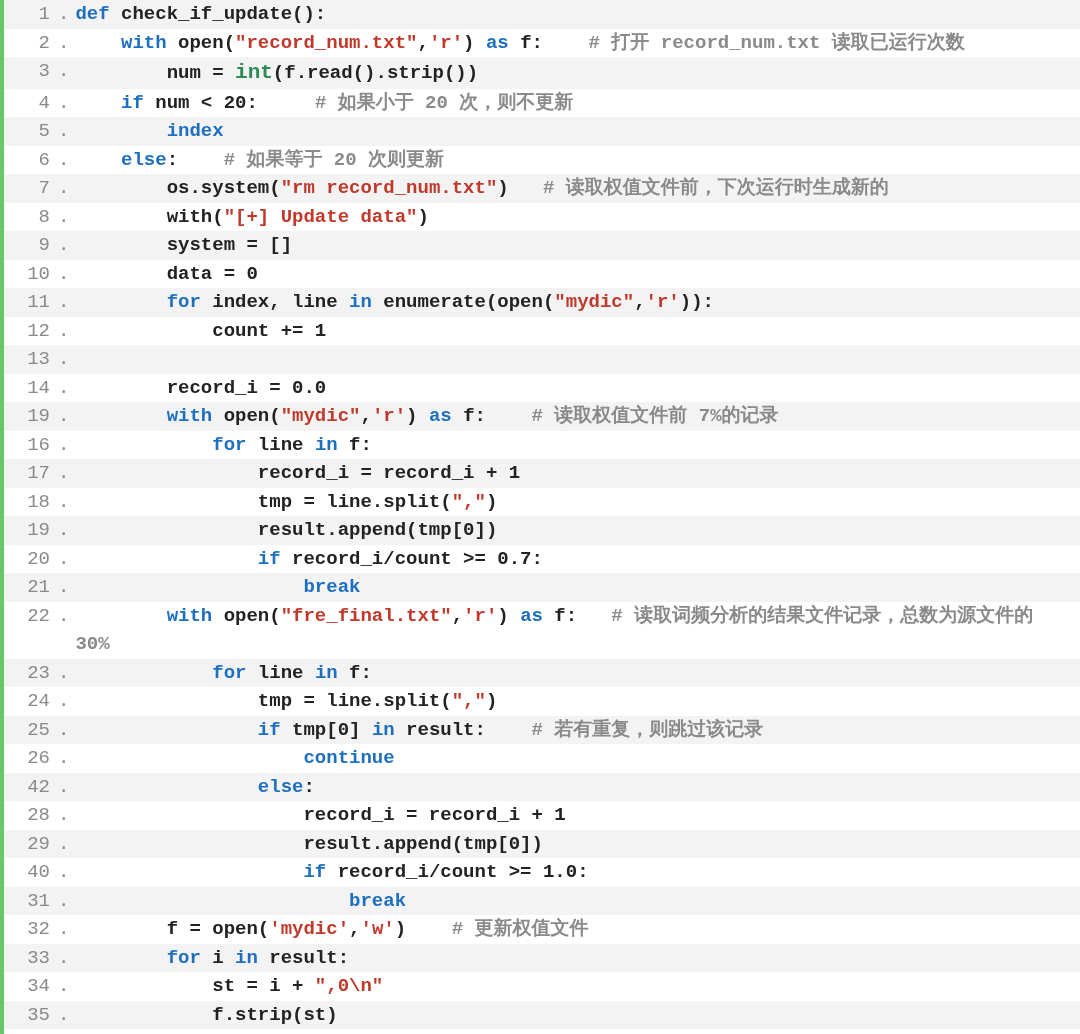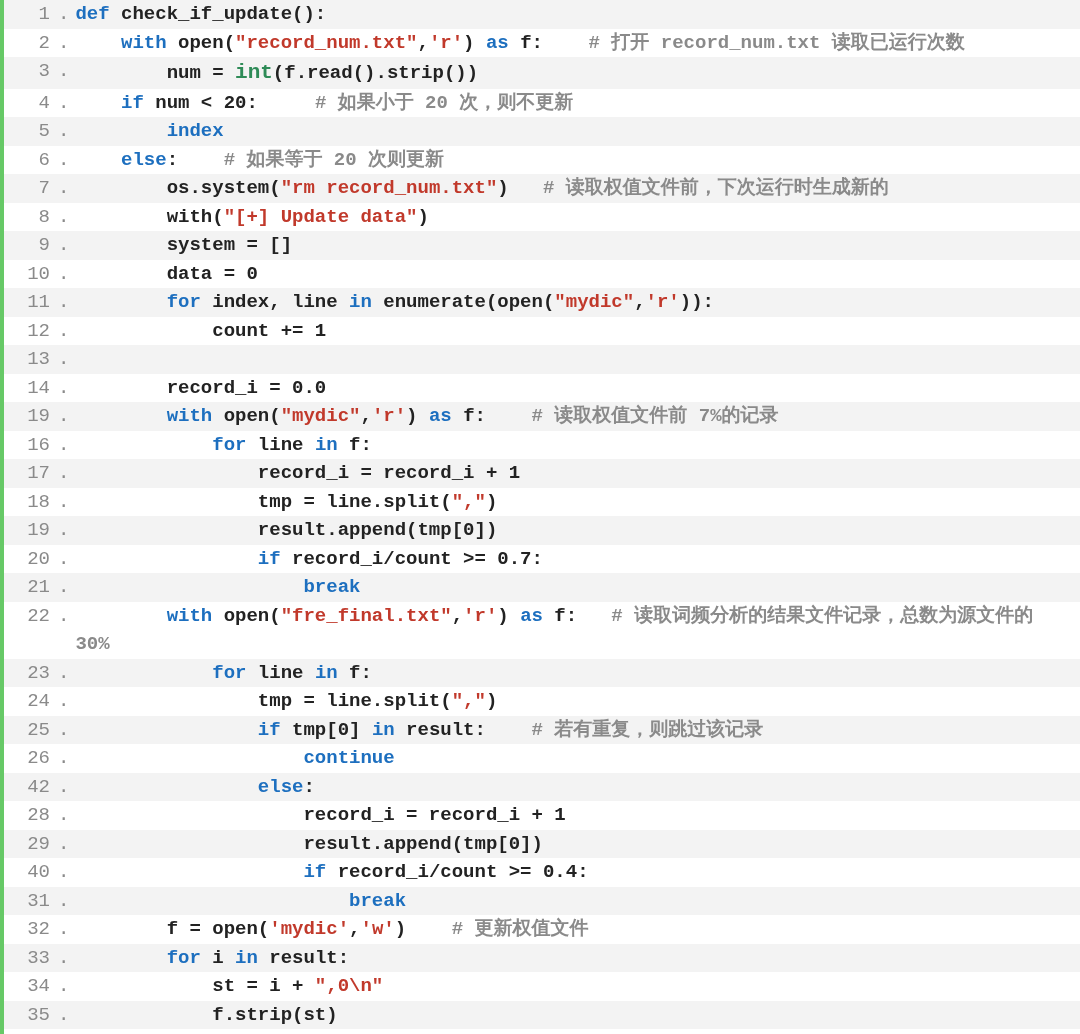--- a/index.html
+++ b/index.html
@@ -161,21 +161,21 @@
       <span class="code"><span>                    record_i = record_i + </span><span class="num">1</span></span>
     </div>
     <div class="line odd">
       <span class="gut">29</span>
       <span class="dot">.</span>
       <span class="code"><span>                    result.append(tmp[</span><span class="num">0</span><span>])</span></span>
     </div>
     <div class="line even">
       <span class="gut">40</span>
       <span class="dot">.</span>
-      <span class="code"><span>                    </span><span class="kw">if</span><span> record_i/count &gt;= </span><span class="num">0.4</span><span>:</span></span>
+      <span class="code"><span>                    </span><span class="kw">if</span><span> record_i/count &gt;= </span><span class="num">1.0</span><span>:</span></span>
     </div>
     <div class="line odd">
       <span class="gut">31</span>
       <span class="dot">.</span>
       <span class="code"><span>                        </span><span class="kw">break</span></span>
     </div>
     <div class="line even">
       <span class="gut">32</span>
       <span class="dot">.</span>
       <span class="code"><span>        f = open(</span><span class="str">'mydic'</span><span>,</span><span class="str">'w'</span><span>)    </span><span class="cmt"># 更新权值文件</span></span>

